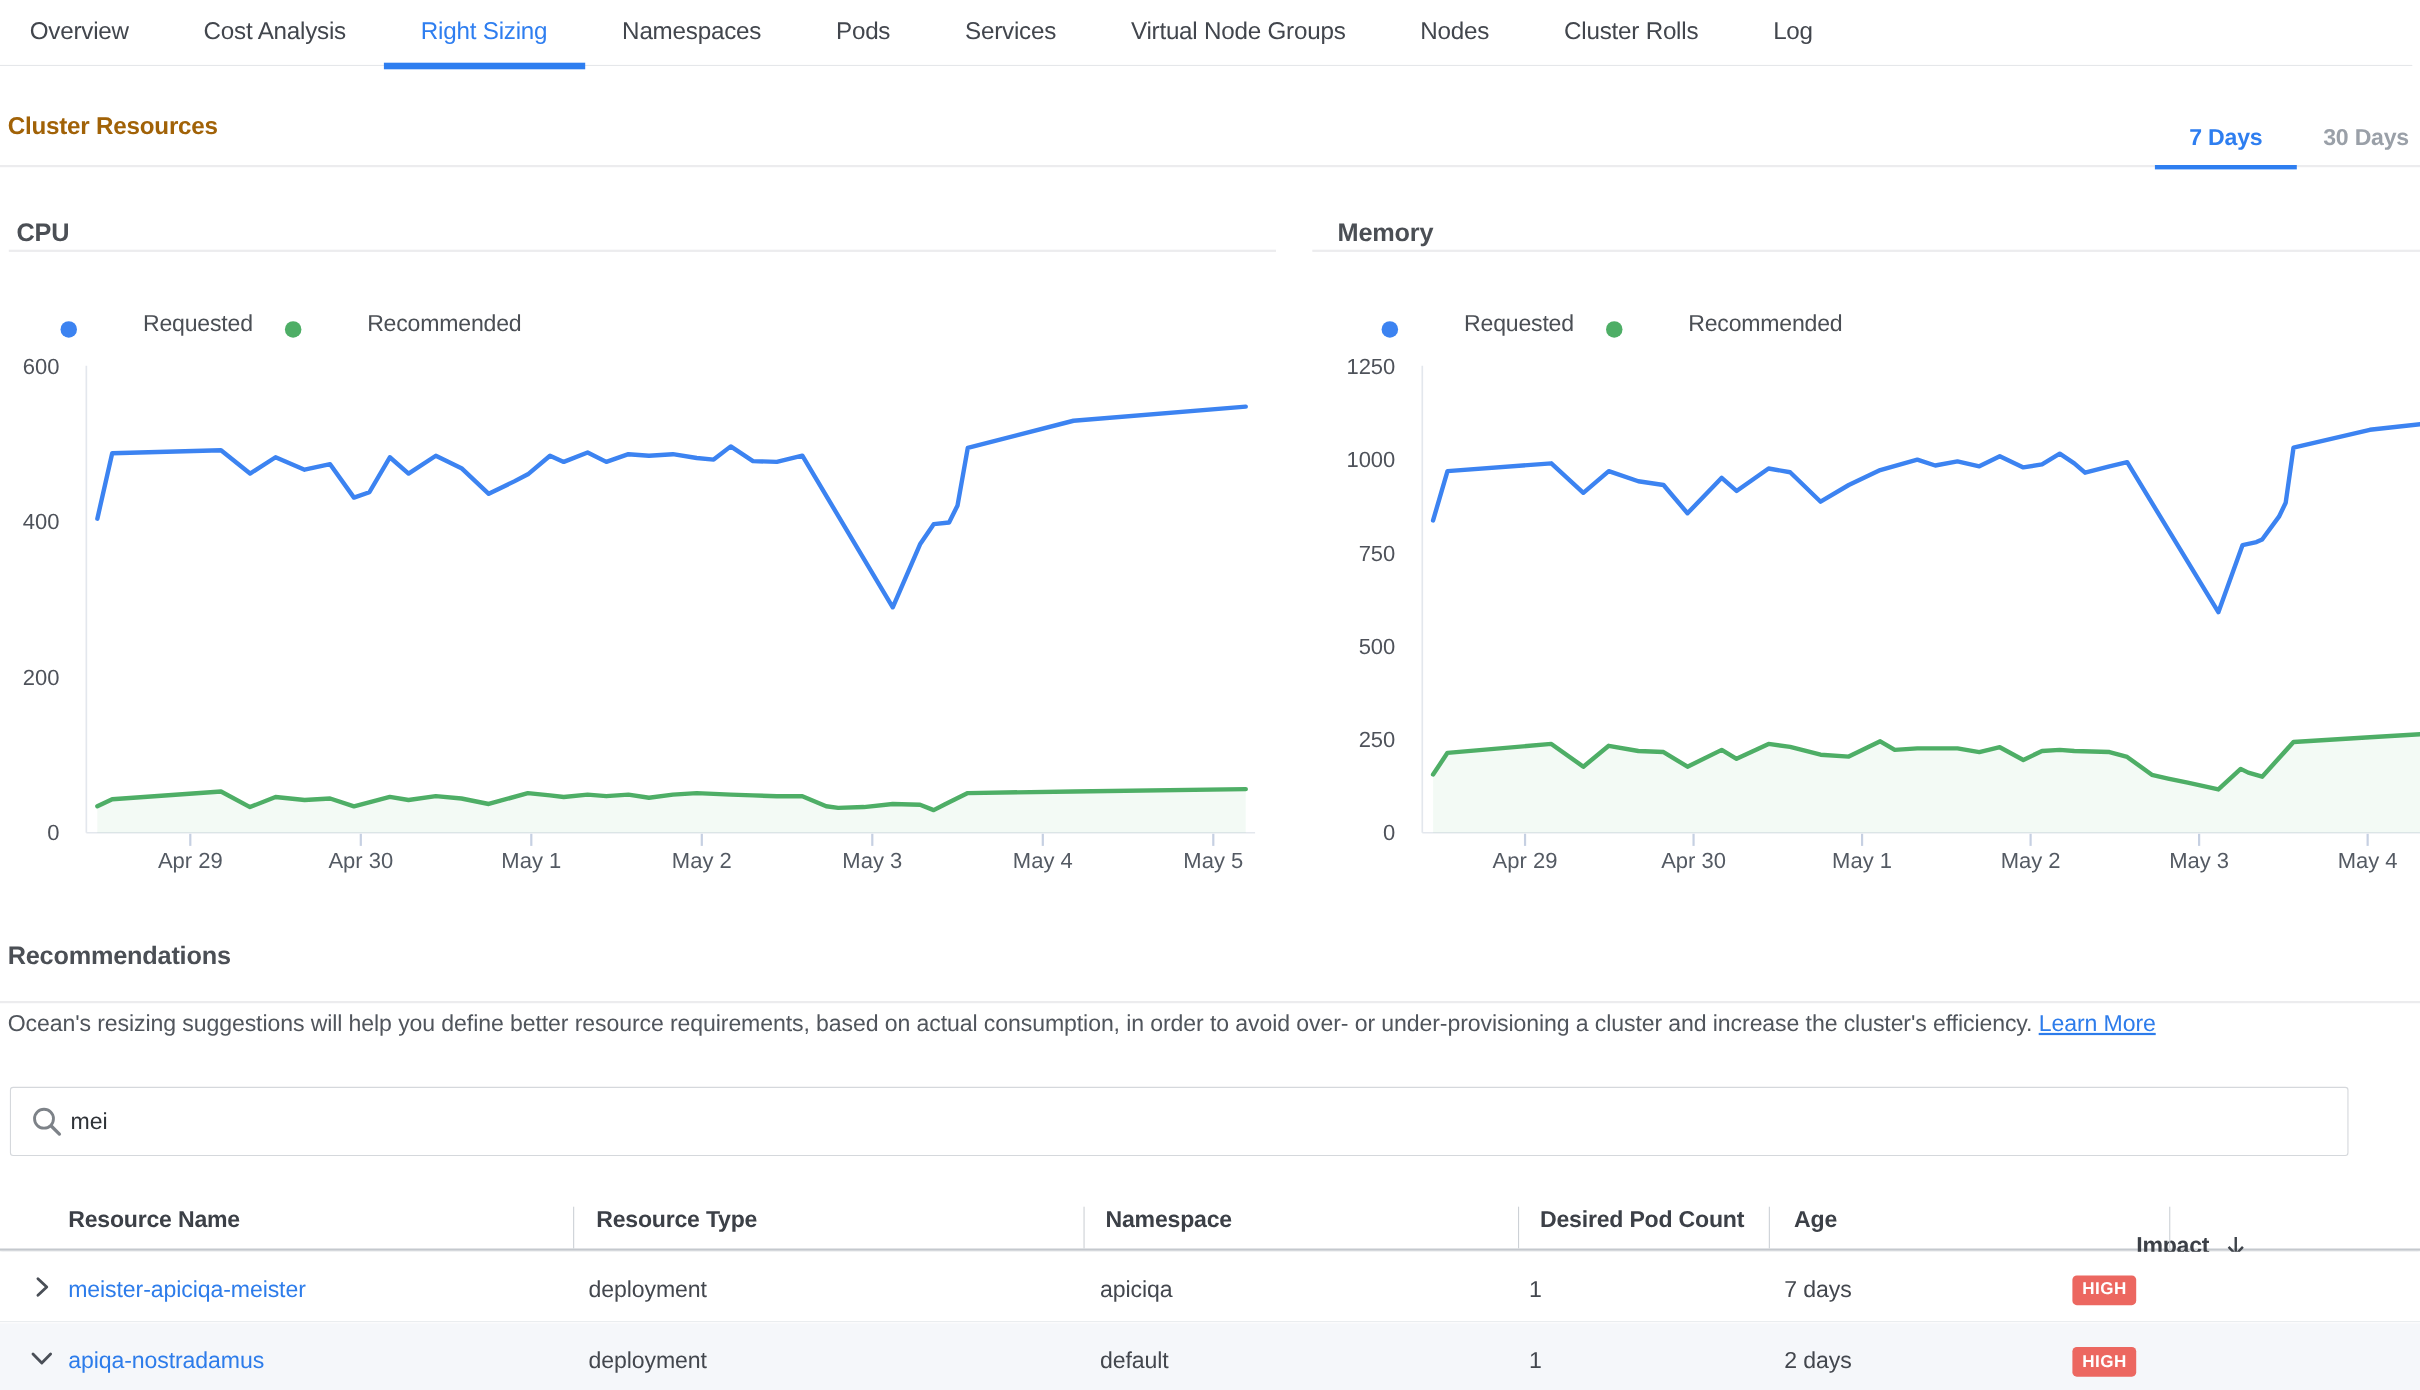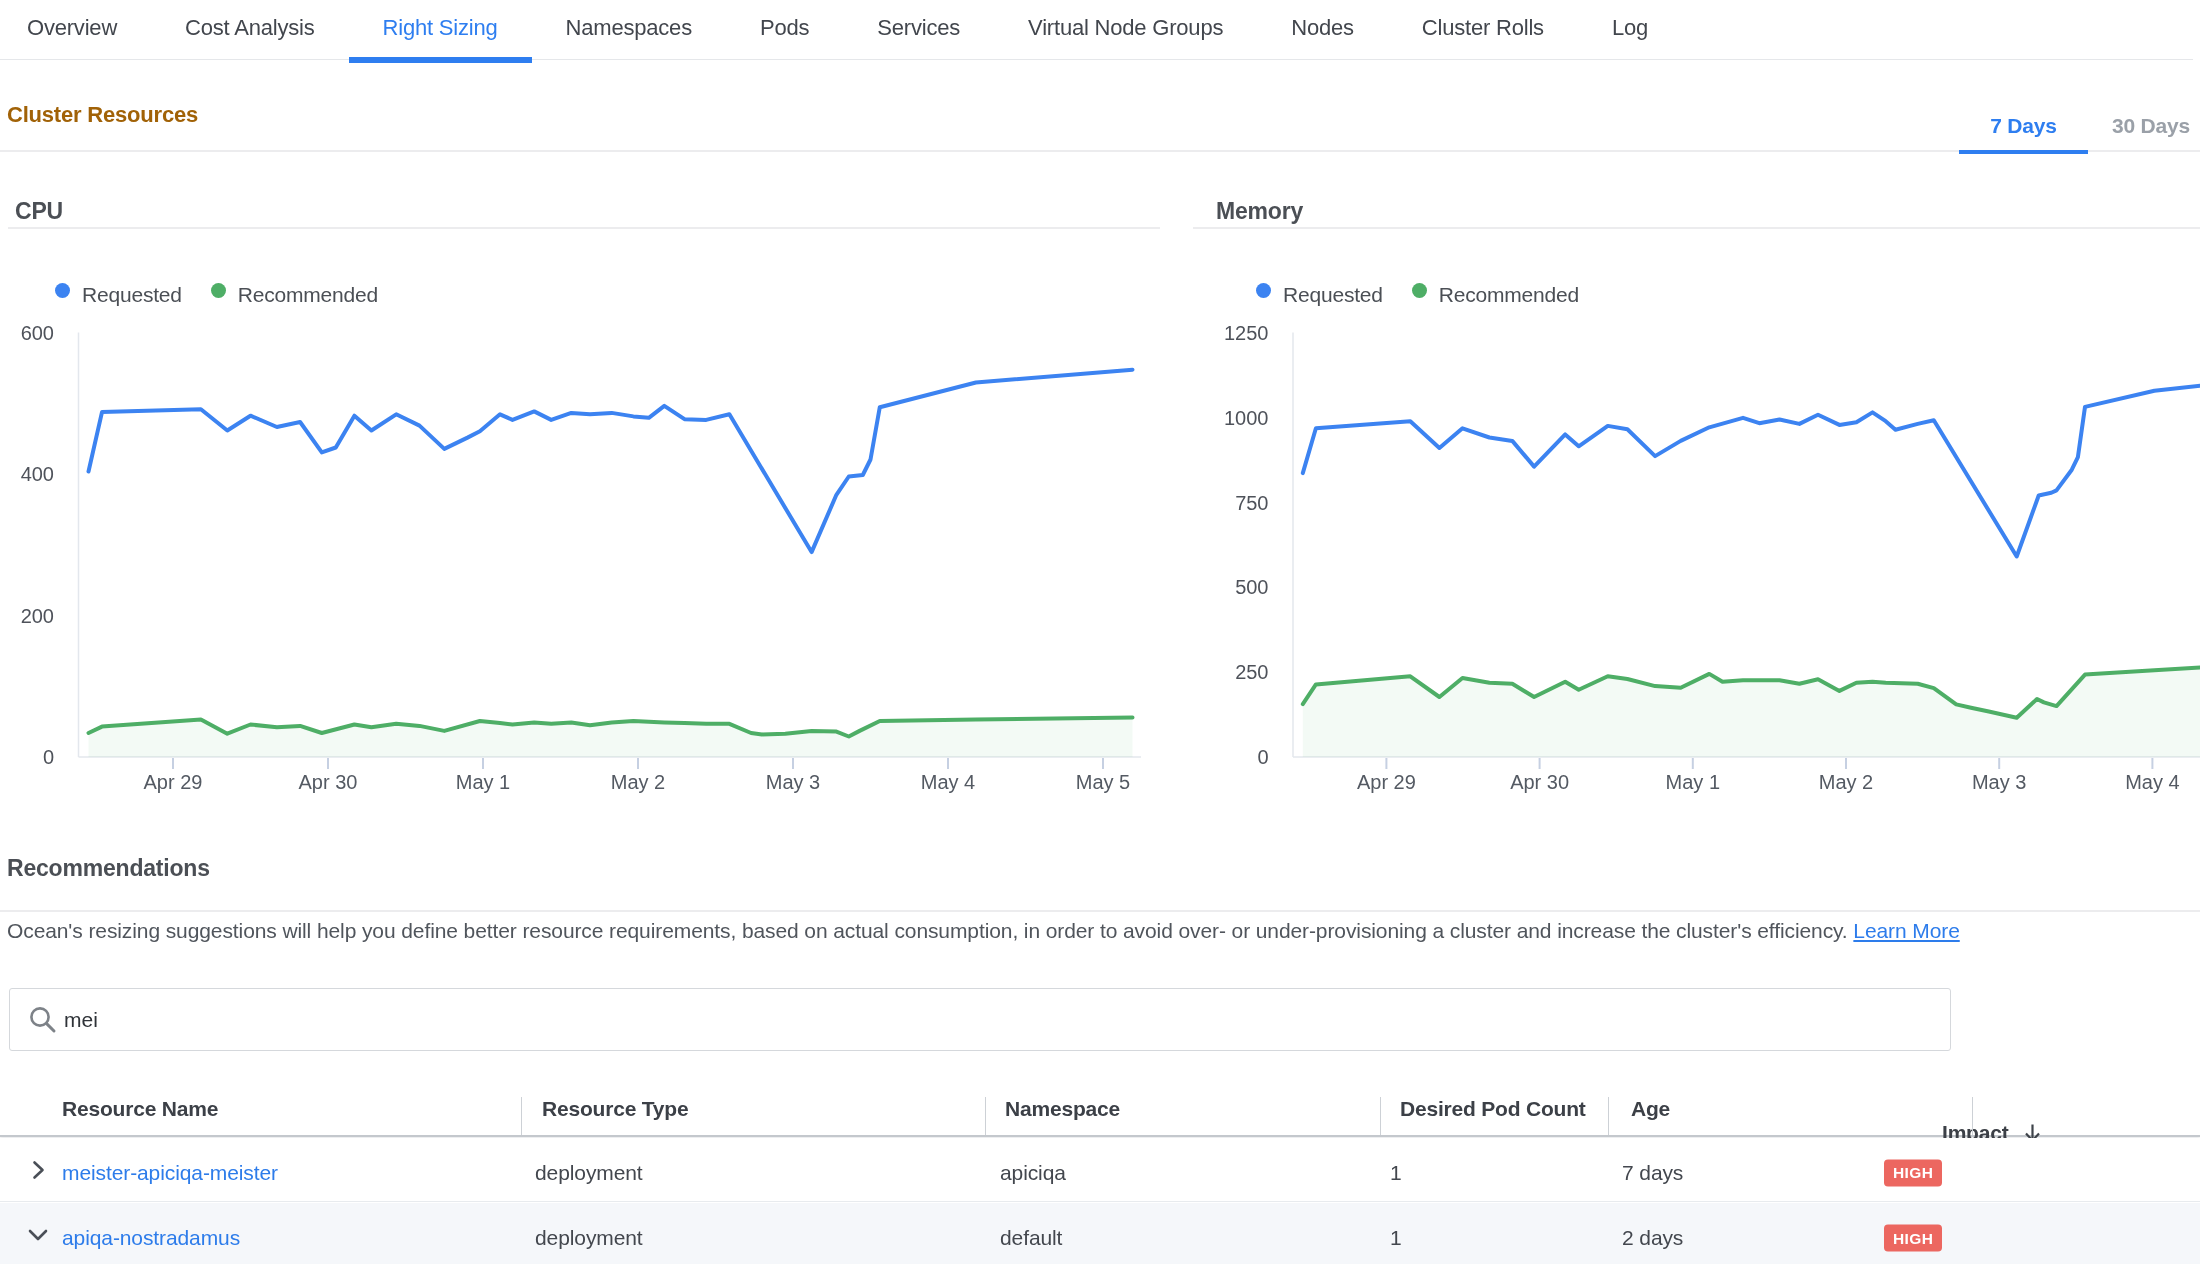--- a/index.html
+++ b/index.html
@@ -29,30 +29,30 @@
   
   .chart-title { position:absolute; top:198px; font-size:23px; font-weight:700; color:#4b4f55; letter-spacing:-0.2px; }
   .chart-title.cpu { left:15px; }
   .chart-title.mem { left:1216px; }
   .chart-divider { position:absolute; top:227px; height:1.5px; background:#ececee; }
   .chart-divider.cpu { left:8px; width:1152px; }
   .chart-divider.mem { left:1193px; width:1007px; }
   .legend { position:absolute; top:283px; height:24px; display:flex; align-items:center; }
   .legend.cpu { left:55px; }
   .legend.mem { left:1256px; }
-  .legend-item { display:flex; align-items:flex-start; margin-right:29px; }
+  .legend-item { display:flex; align-items:flex-end; margin-right:29px;gap:48px; }
   .legend-dot { width:15px; height:15px; border-radius:50%; margin-right:12px; }
   .legend-label { font-size:21px; color:#4b4f55; letter-spacing:-0.2px; }
   #charts-svg { position:absolute; left:0; top:0; pointer-events:none; }
 
   
   .rec-title { position:absolute; left:7px; top:855px; font-size:23px; font-weight:700; color:#4b4f55; letter-spacing:-0.2px; }
   .rec-desc { position:absolute; left:7px; top:919px; font-size:21px; color:#50555c; white-space:nowrap; letter-spacing:-0.1px; }
   .rec-desc a { color:#2d7ceb; text-decoration:underline; cursor:pointer; }
-  .search-box { position:absolute; left:9px; top:988px; width:1942px; height:63px; background:#fff;
+  .search-box { position:absolute; left:9px; top:988px; width:2126px; height:63px; background:#fff;
                 border:1px solid #d5d8dc; border-radius:3px; display:flex; align-items:center; padding-left:17px; }
   .search-box svg { flex:0 0 auto; margin-right:6px; }
   .search-input { border:none; outline:none; flex:1 1 auto; font-size:21px; color:#2f3338;
                   font-family:"Liberation Sans","DejaVu Sans",sans-serif; background:transparent; }
 
   
   .thead { position:absolute; left:0; top:1078px; width:2200px; height:59px;
            border-bottom:2px solid #c4c8cd; box-shadow:0 3px 3px rgba(150,155,165,0.18);padding-left:24px; }
   .th { position:absolute; top:calc(50% + 2px); transform:translateY(-50%); font-size:21px; font-weight:700;
         color:#3c4047; letter-spacing:-0.2px; cursor:pointer; display:flex; align-items:center; }

